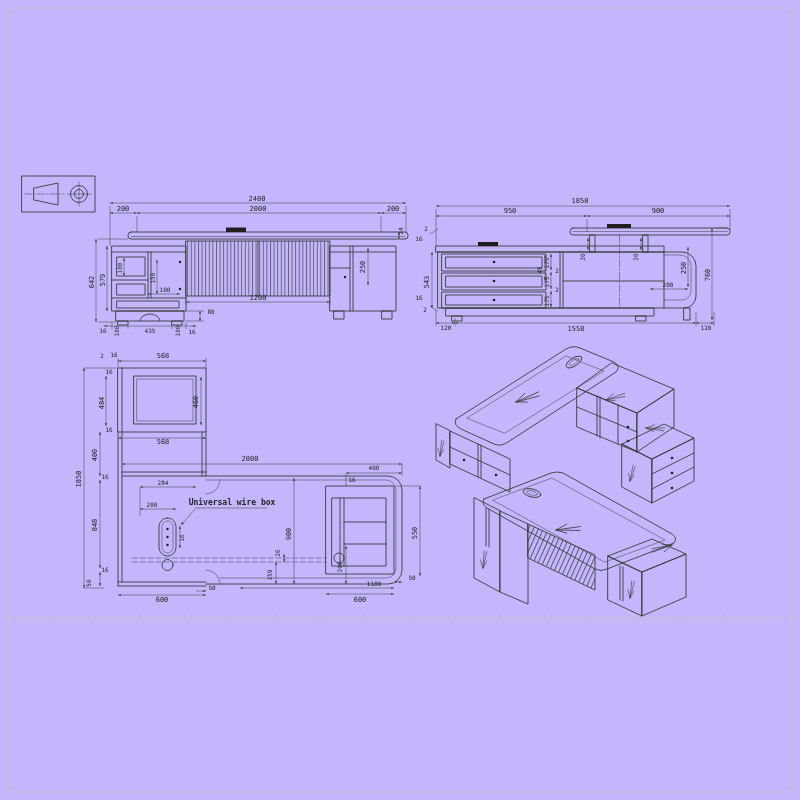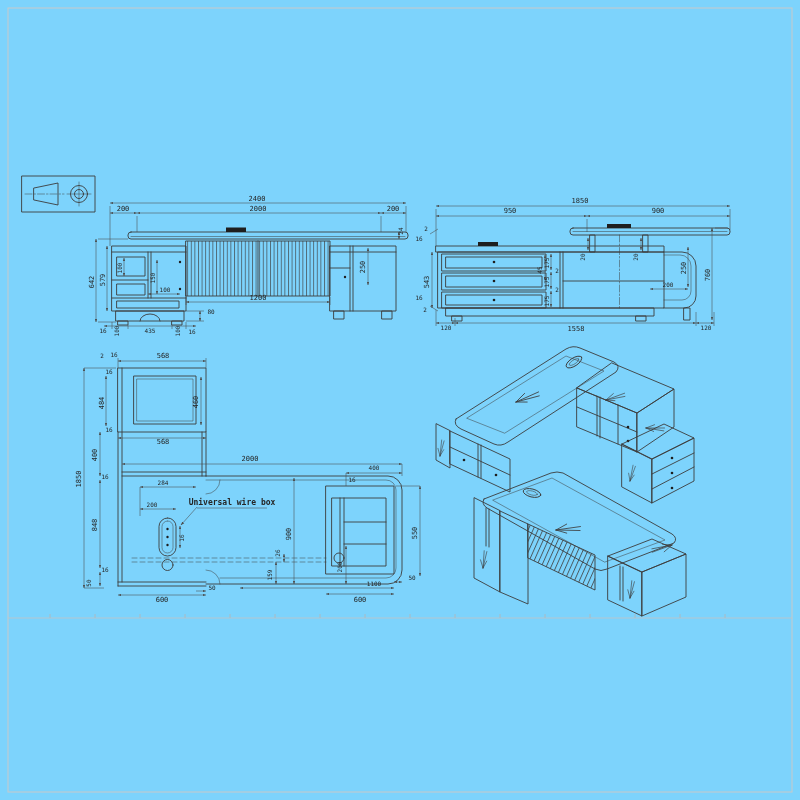--- a/index.html
+++ b/index.html
@@ -1,16 +1,16 @@
 <!DOCTYPE html>
 <html><head>
 <meta charset="utf-8">
 <style>
   html,body{margin:0;padding:0;background:#fff;}
-  .page{position:relative;width:800px;height:800px;background:#7dd3fc;overflow:hidden;}
+  .page{position:relative;width:800px;height:800px;background:#c4b5fd;overflow:hidden;}
   svg{position:absolute;left:0;top:0;}
   .lw{fill:none;stroke:#3c3c3c;stroke-width:0.9;stroke-linecap:round;stroke-linejoin:round;}
   .thin{stroke-width:0.5;}
   .dim{fill:none;stroke:#4a4a4a;stroke-width:0.55;}
   .dash{stroke-dasharray:5 3;}
   .dash2{stroke-dasharray:7 2 1.5 2;}
   .dot{fill:#1e1e1e;stroke:none;}
   .dk{fill:#1e1e1e;stroke:none;}
   text{font-family:"DejaVu Sans Mono","Liberation Mono",monospace;font-size:7px;fill:#252525;text-anchor:middle;}
   .t6{font-size:6px;}

